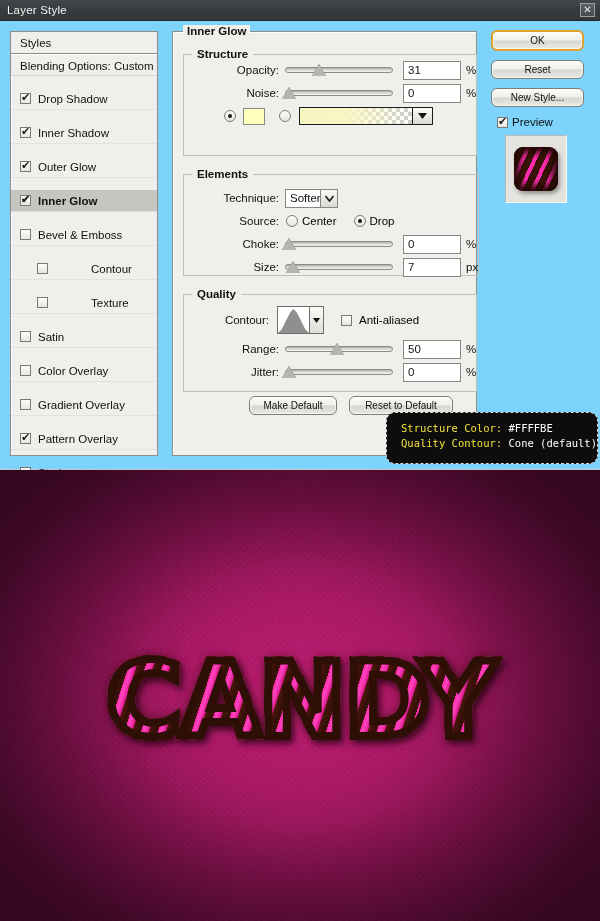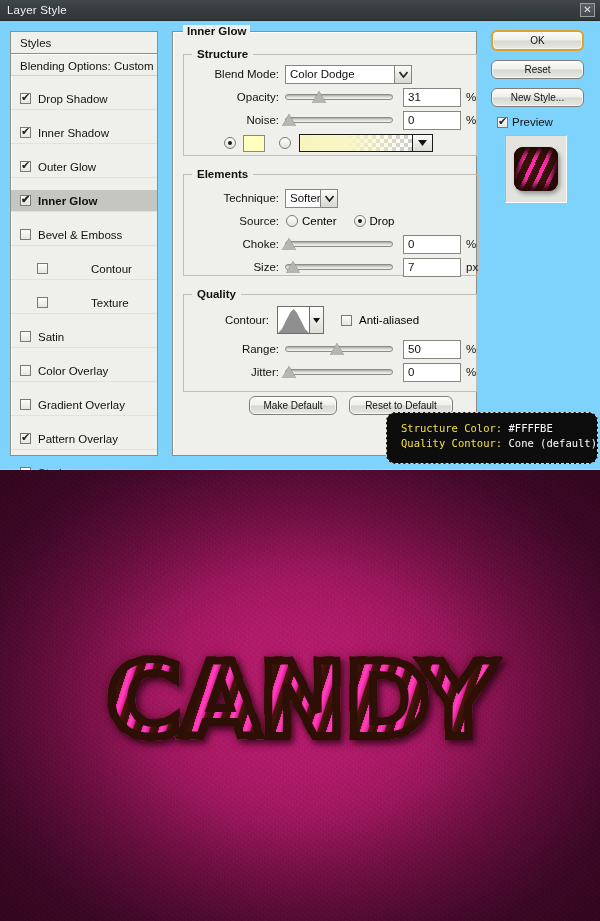--- a/index.html
+++ b/index.html
@@ -377,31 +377,20 @@
       </div>
   </div>
 
   <div id="settings">
 
     <div class="legend-title" style="left:10px; top:-7px;">Inner Glow</div>
 
     <fieldset class="grp" style="left:10px; top:16px; width:286px; height:108px;">
       <legend>Structure</legend>
 
-      <div class="row" style="margin-top:4px;">
-        <div class="lab" style="width:95px;">Blend Mode:</div>
-        <div class="combo" style="width:127px; margin-left:6px;">
-          <span class="val">Color Dodge</span>
-          <span class="arw">
-            <svg width="9" height="7" viewBox="0 0 9 7">
-                <path d="M0.5 1 L4.5 6 L8.5 1" fill="none" stroke="#222" stroke-width="1.7"></path>
-              </svg>
-          </span>
-        </div>
-      </div>
 
       <div class="row">
         <div class="lab" style="width:95px;">Opacity:</div>
         <div class="slider" style="width:108px; margin-left:6px;">
           <div class="track"></div>
           <div class="thumb" style="left: 33.76px;"></div>
         </div>
         <div class="numfield" style="margin-left:10px;">31</div>
         <span class="unit">%</span>
       </div>

